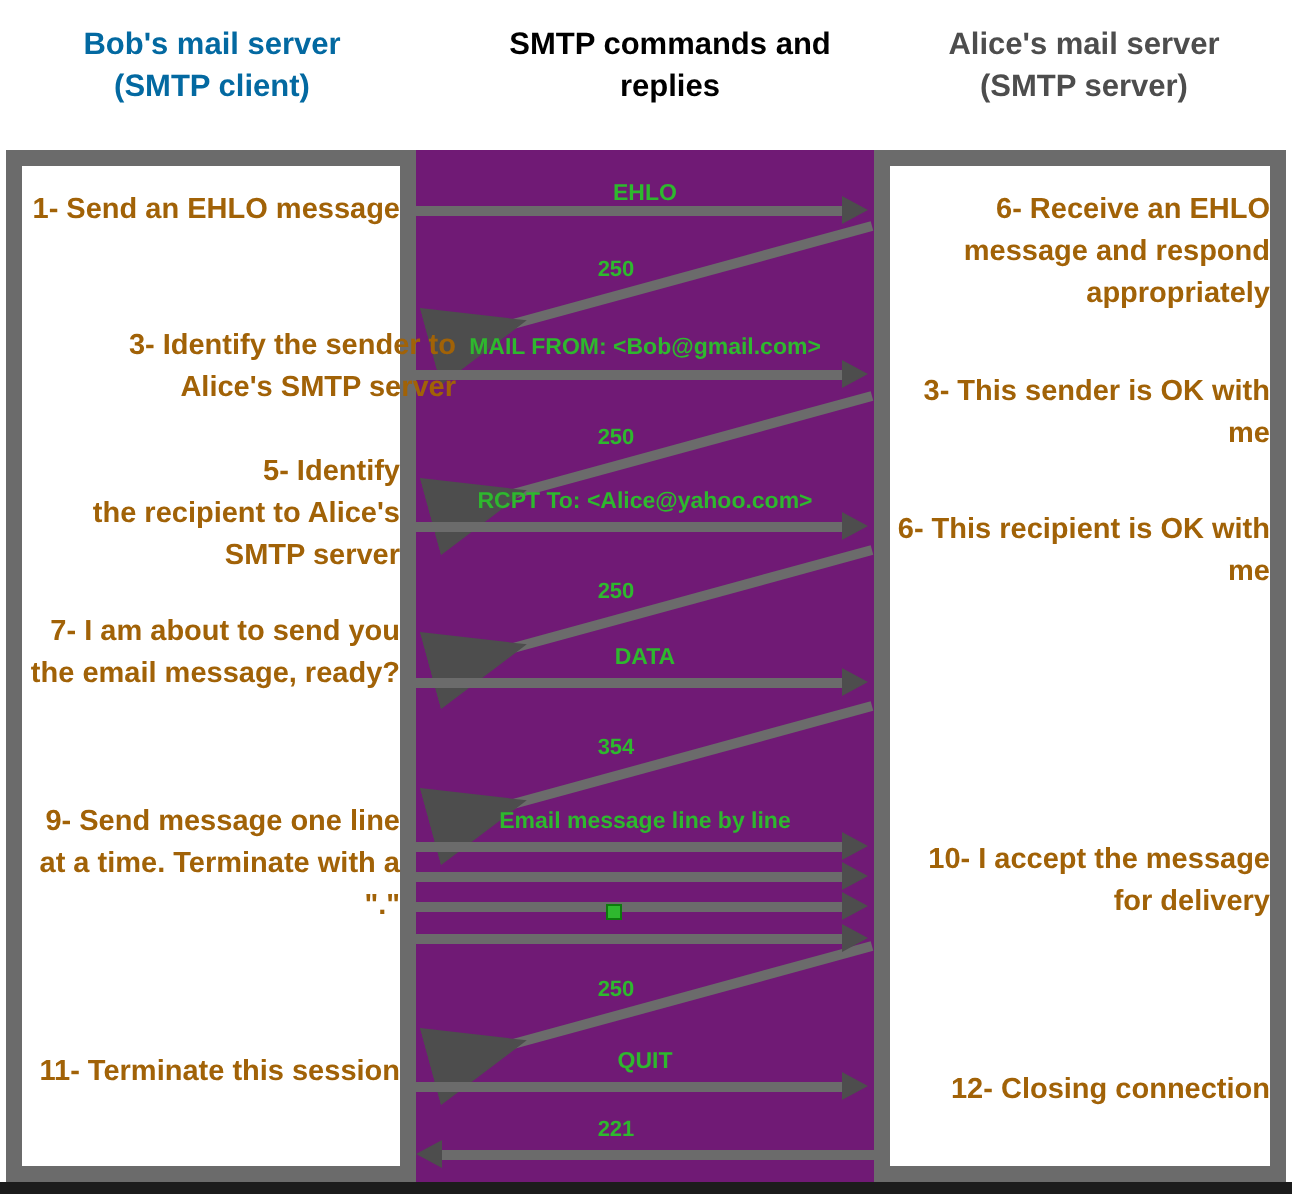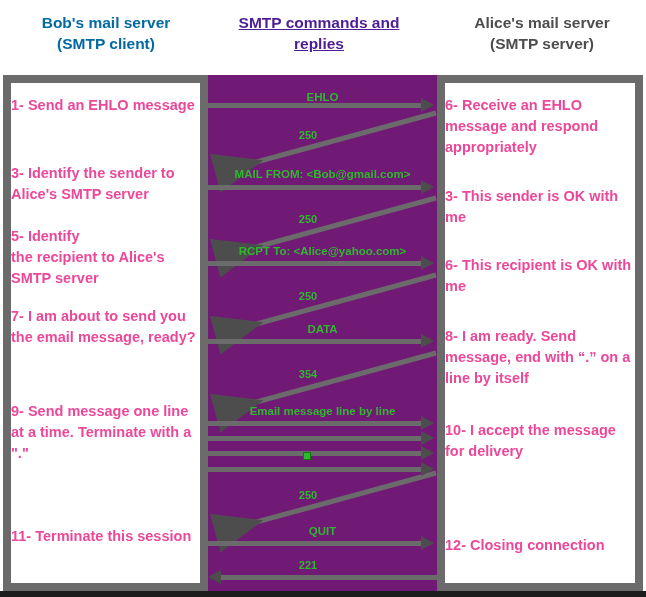--- a/index.html
+++ b/index.html
@@ -14,21 +14,21 @@
 
   
   .hdr{
     position:absolute;
     text-align:center;
     font-weight:bold;
     font-size:15.5px;
     line-height:21px;
   }
   #hdr-left  {left:4px;  top:12px; width:204px; color:#0369a1;}
-  #hdr-mid   {left:210px;top:12px; width:218px; color:#4c1d95;text-decoration:underline;}
+  #hdr-mid   {left:226px;top:12px; width:218px; color:#000000;}
   #hdr-right {left:440px;top:12px; width:204px; color:#4d4d4d;}
 
   
   .frame{
     position:absolute;
     background:#6b6b6b;
     box-sizing:border-box;
     padding:8px;
   }
   .frame > .inner{
@@ -47,25 +47,25 @@
   }
   
   #bottom-strip{
     position:absolute;left:0;top:591px;width:646px;height:6px;
     background:#1c1c1c;
   }
 
   
   .step{
     position:absolute;
-    text-align:left;
+    text-align:right;
     font-weight:bold;
     font-size:14.5px;
     line-height:21px;
-    color:#ec4899;
+    color:#a16207;
     width:100%;
     left:0;
   }
   .hline{
     position:absolute;height:5px;background:#6b6b6b;
   }
   .head-r{
     position:absolute;width:0;height:0;
     border-top:7px solid transparent;
     border-bottom:7px solid transparent;
@@ -177,34 +177,33 @@
     <div class="head-r" style="left:213px;top:461px;"></div>
 
     <div class="lbl" style="left:70px;width:60px;top:484px;">221</div>
     <div class="hline" style="left:13px;top:500px;width:216px;"></div>
     <div class="head-l" style="left:0;top:495px;"></div>
   </div>
 
   <div class="frame" id="frame-left">
     <div class="inner">
       <div class="step" style="top:12px;">1- Send an EHLO message</div>
-      <div class="step" style="top:80px;">3- Identify the sender to Alice's SMTP server</div>
+      <div class="step" style="top:80px;padding-left:28px;">3- Identify the sender to Alice's SMTP server</div>
       <div class="step" style="top:143px;white-space:pre-line;">5- Identify
 the recipient to Alice's SMTP server</div>
       <div class="step" style="top:223px;">7- I am about to send you the email message, ready?</div>
       <div class="step" style="top:318px;">9- Send message one line at a time. Terminate with a "."</div>
       <div class="step" style="top:443px;">11- Terminate this session</div>
     </div>
   </div>
 
   <div class="frame" id="frame-right">
     <div class="inner">
       <div class="step" style="top:12px;">6- Receive an EHLO message and respond appropriately</div>
       <div class="step" style="top:103px;">3- This sender is OK with me</div>
       <div class="step" style="top:172px;">6- This recipient is OK with me</div>
-      <div class="step" style="top:243px;">8-  I am ready. Send message, end with “.” on a line by itself</div>
       <div class="step" style="top:337px;">10-  I accept the message for delivery</div>
       <div class="step" style="top:452px;">12-  Closing connection</div>
     </div>
   </div>
 
   <div id="bottom-strip"></div>
 </div>
 
 </body></html>

